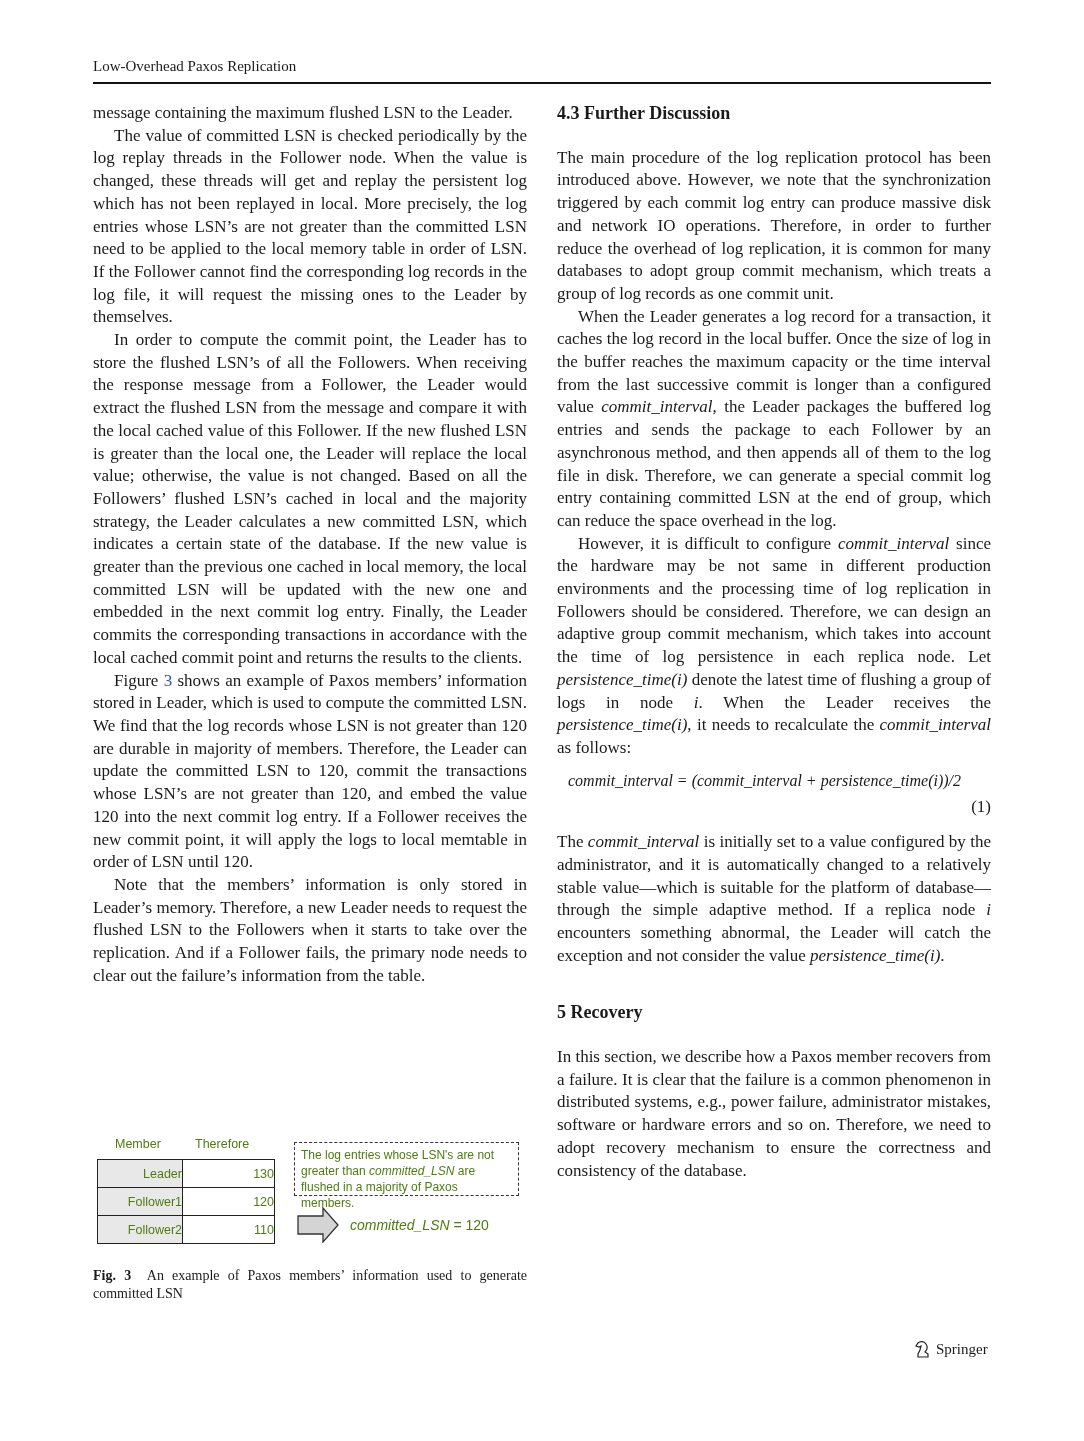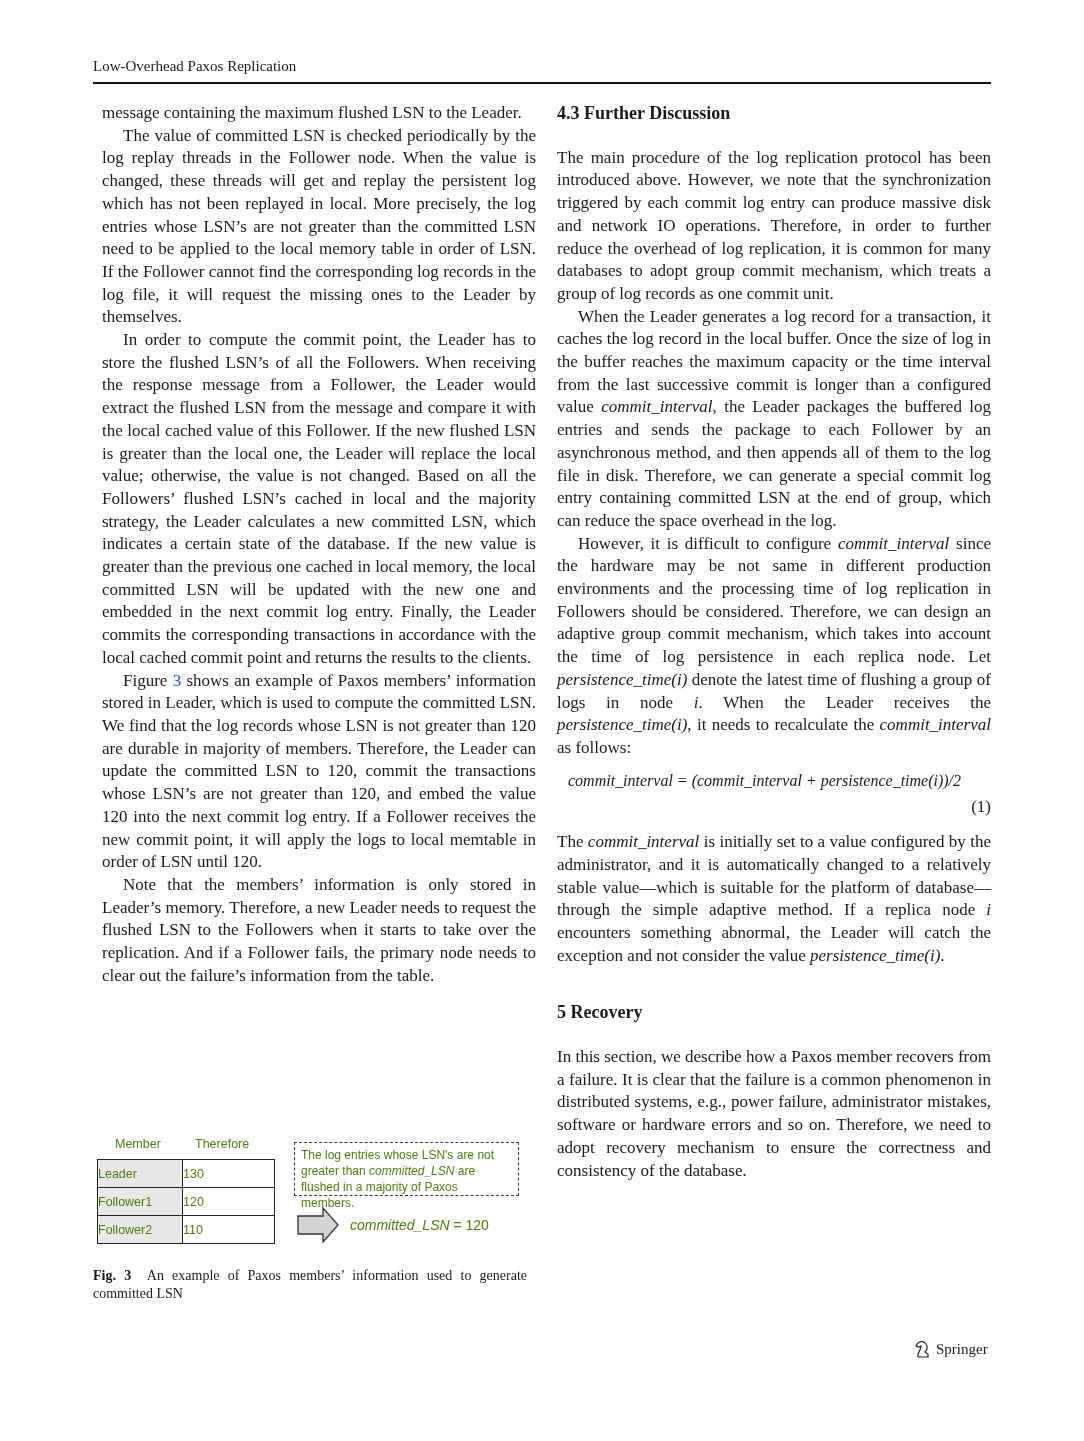--- a/index.html
+++ b/index.html
@@ -1,32 +1,32 @@
 <!DOCTYPE html>
 <html><head>
 <meta charset="utf-8">
 <style>
   html, body { margin: 0; padding: 0; background: #ffffff; }
   body { width: 1084px; height: 1441px; position: relative; font-family: "Liberation Serif", "DejaVu Serif", serif; color: #1a1a1a; overflow: hidden; }
   .running-head { position: absolute; left: 93px; top: 58px; font-size: 15px; }
   .head-rule { position: absolute; left: 93px; top: 82px; width: 898px; height: 2px; background: #111; }
   .col { position: absolute; top: 102px; width: 434px; font-size: 17px; line-height: 22.7px; text-align: justify; hyphens: manual; }
-  .col-left { left: 102px; }
+  .col-left { left: 93px; }
   .col-right { left: 557px; }
   .col p { margin: 0; }
   .col p.indent { text-indent: 21px; }
   .section-title { font-weight: bold; font-size: 18px; margin: 0; }
   em, .it { font-style: italic; }
   .ref { color: #2a4fd6; }
   .equation { display: flex; justify-content: space-between; align-items: center; font-size: 16px; margin: 10px 0 4px 11px; font-style: italic; }
   .eqnum { text-align: right; font-style: normal; font-size: 17px; margin-bottom: 12px; }
   .figure { position: absolute; left: 93px; top: 1133px; width: 434px; height: 130px; font-family: "Liberation Sans", "DejaVu Sans", sans-serif; font-size: 12.5px; color: #4d7c0f; }
   .fig-hdr { position: absolute; top: 4px; font-size: 12.5px; }
   .tbl { position: absolute; left: 4px; top: 26px; border-collapse: collapse; }
-  .tbl td { border: 1.5px solid #222; height: 27px; text-align: left; font-size: 12.5px; padding: 0; }
+  .tbl td { border: 1.5px solid #222; height: 27px; text-align: right; font-size: 12.5px; padding: 0; }
   .tbl td.m { width: 84px; background: #e8e8e8; }
   .tbl td.v { width: 91px; background: #fff; }
   .note-box { position: absolute; left: 201px; top: 9px; width: 225px; height: 54px; border: 1.5px dashed #333; padding: 4px 6px; box-sizing: border-box; font-size: 12px; line-height: 16px; }
   .arrow { position: absolute; left: 204px; top: 74px; width: 42px; height: 36px; }
   .result { position: absolute; left: 257px; top: 84px; font-size: 14px; }
   .caption { position: absolute; left: 93px; top: 1267px; width: 434px; font-size: 14px; line-height: 18px; text-align: justify; }
   .caption b { font-weight: bold; margin-top: 10px; }
   .publisher { position: absolute; left: 914px; top: 1339px; display: flex; align-items: center; font-size: 15px; }
   .publisher svg { margin-right: 4px; }
 </style>

